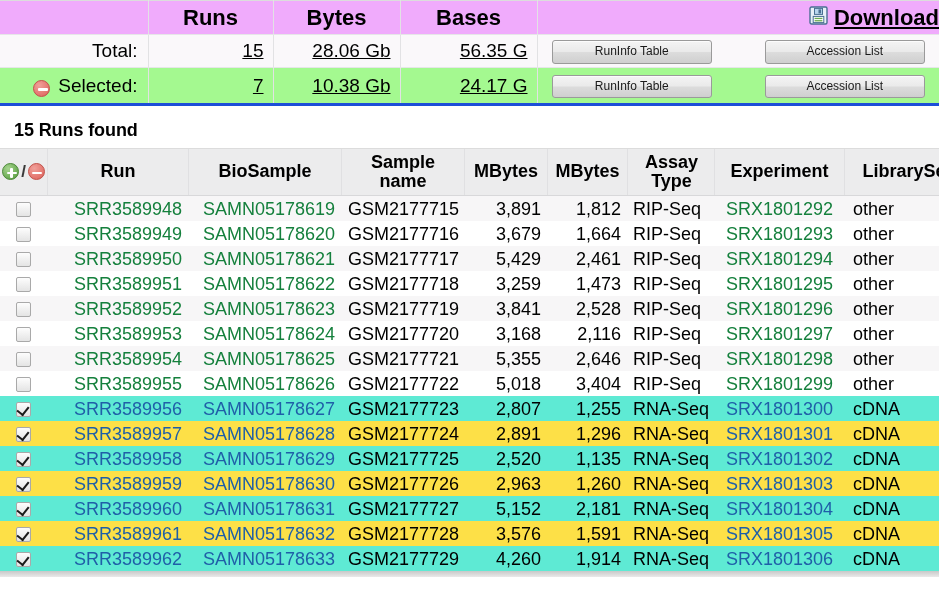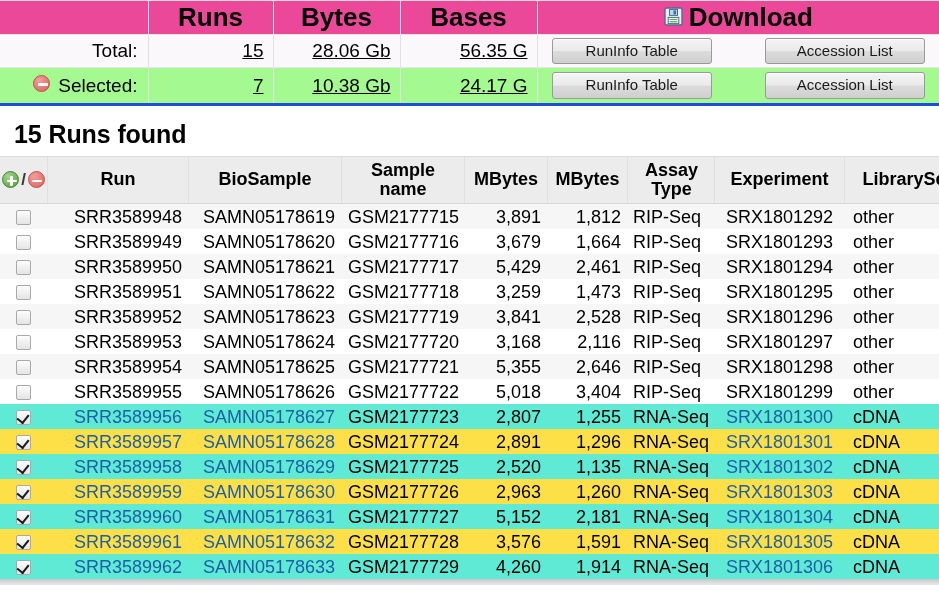--- a/index.html
+++ b/index.html
@@ -23,23 +23,23 @@
     table-layout: fixed;
   }
   .summary td, .summary th {
     padding: 0;
     margin: 0;
     border-right: 1px solid #e2e2e4;
     border-bottom: 1px solid #e6e6e8;
     font-weight: normal;
   }
   .summary .hdr-row th {
-    background: #ec4899;
+    background: #f0abfc;
     height: 33px;
-    font-size: 26px;
+    font-size: 22px;
     font-weight: bold;
     text-align: center;
     vertical-align: middle;
     color: #000;
     border-top: 1px solid #dcdcdc;
   }
   .summary .hdr-row th.blank-hdr {
     border-right: 1px solid #e2e2e4;
   }
   .summary .hdr-row th.dl-hdr {
@@ -69,21 +69,21 @@
     white-space: nowrap;
     text-decoration: underline;
   }
   .btn-cell {
     text-align: center;
   }
   .btn-cell.last { border-right: none !important; }
 
   .lbl-inner {
     display: flex;
-    align-items: flex-start;
+    align-items: flex-end;
     justify-content: flex-end;
     gap: 8px;
   }
 
   
   .circ {
     display: inline-block;
     width: 17px;
     height: 17px;
     border-radius: 50%;
@@ -124,43 +124,44 @@
   
   .floppy {
     display: inline-block;
     vertical-align: -3px;
     margin-right: 6px;
   }
 
   .dl-inner {
     display: flex;
     align-items: center;
-    justify-content: center;
+    justify-content: flex-end;
+    text-decoration: underline;
   }
 
   
   .gbtn {
     display: inline-block;
     min-width: 138px;
     padding: 4px 10px 5px;
-    font-size: 15px;
+    font-size: 12px;
     font-family: "Liberation Sans", sans-serif;
     color: #1a1a1a;
     text-align: center;
     background: linear-gradient(to bottom, #f4f4f4 0%, #eaeaea 48%, #dcdcdc 52%, #cfcfcf 100%);
     border: 1px solid #9a9a9a;
     border-radius: 3px;
     box-shadow: 0 1px 0 rgba(255,255,255,0.7) inset;
     cursor: pointer;
     line-height: 1.05;
   }
 
   
   .runs-found {
-    font-size: 25px;
+    font-size: 18px;
     font-weight: bold;
     padding: 14px 0 7px 14px;
     letter-spacing: -0.1px;
   }
 
   
   .runs-wrap {
     width: 939px;
     overflow: hidden;
     border-top: 1px solid #dcdcdc;
@@ -204,21 +205,21 @@
   .c-run    { width: 132px; text-align: right; }
   .c-bios   { width: 144px; text-align: right; }
   .c-sname  { width: 114px; text-align: right; }
   .c-mbases { width: 74px;  text-align: right; }
   .c-mbytes { width: 71px;  text-align: right; margin-top: 8px; }
   .c-assay  { width: 77px;  text-align: left; padding-left: 5px !important; }
   .c-exp    { width: 121px; text-align: center; }
   .c-libsel { width: 160px; text-align: left; padding-left: 8px !important; }
 
   .link {
-    color: #000000;
+    color: #15803d;
     text-decoration: none;
     cursor: pointer;
   }
   tr.sel-odd .link, tr.sel-even .link { color: #1f5fa8; }
 
   
   .cb {
     display: inline-block;
     width: 15px;
     height: 15px;

